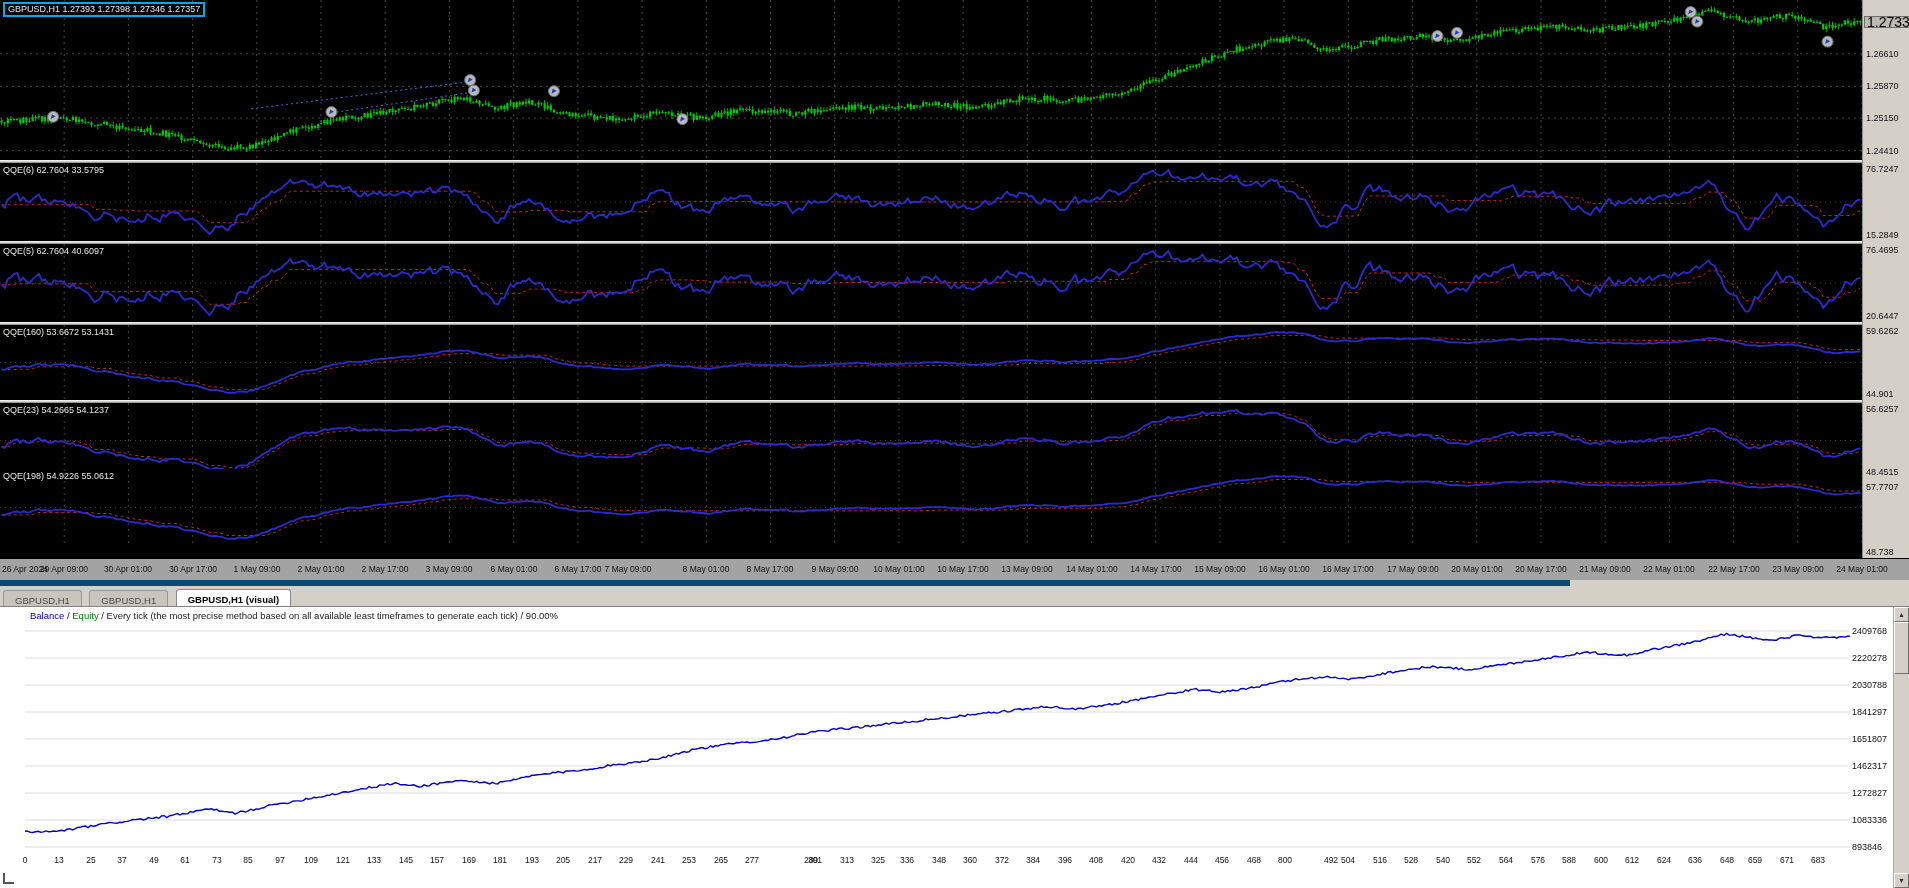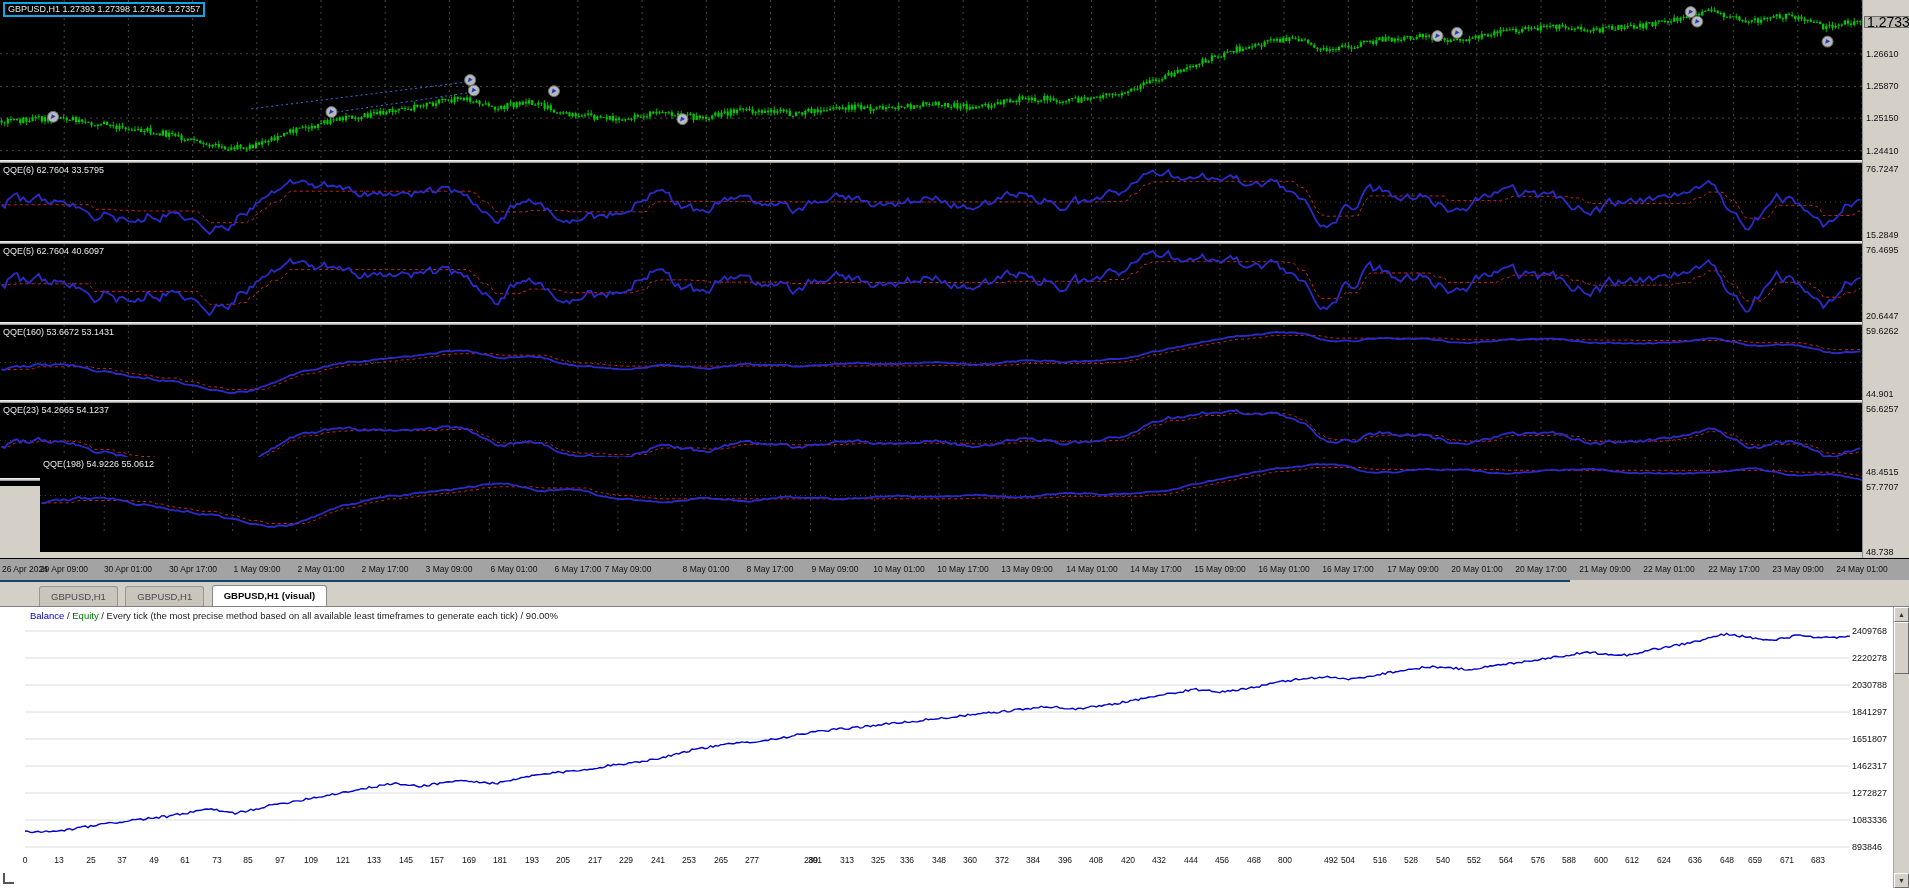--- a/index.html
+++ b/index.html
@@ -4,38 +4,38 @@
 <style>
   html,body{margin:0;padding:0;background:#d4d0c8;font-family:"Liberation Sans",sans-serif;}
   #app{position:relative;width:1909px;height:888px;overflow:hidden;background:#d4d0c8;}
 
   .pane{position:absolute;left:0;width:1862px;background:#000;overflow:hidden;}
   #pane-main{top:0;height:160px;}
   #pane-i0{top:163px;height:78px;}
   #pane-i1{top:244px;height:90px;padding-left:25px;}
   #pane-i2{top:325px;height:75px;}
   #pane-i3{top:403px;height:83px;}
-  #pane-i4{top:457px;height:95px;margin-left:40px;}
+  #pane-i4{top:469px;height:95px;}
   .pane svg{position:absolute;left:0;top:0;}
 
   .splitter{position:absolute;left:0;width:1909px;height:3px;background:#d4d0c8;border-top:1px solid #efefef;border-bottom:1px solid #9a9a9a;box-sizing:border-box;}
   #sp0{top:160px;} #sp1{top:241px;} #sp2{top:322px;} #sp3{top:400px;} #sp4{top:478px;}
 
   .pane-title{position:absolute;left:3px;top:2px;color:#e8e8e8;font-size:9px;white-space:nowrap;z-index:3;}
   #main-title{border:2px solid #0ea5e9;padding:0 3px;line-height:11px;background:rgba(0,0,0,.6);}
 
   #axis-col{position:absolute;left:1862px;top:0;width:47px;height:558px;background:#d4d0c8;border-left:1px solid #8a8a8a;box-sizing:border-box;}
   .ax-label{position:absolute;left:3px;font-size:9px;color:#111;white-space:nowrap;}
   #price-tag{position:absolute;left:1px;font-size:14px;color:#000;background:#bdbab2;border:1px solid #6e6e6e;padding:0 2px;line-height:10px;white-space:nowrap;}
 
   #time-axis{position:absolute;top:558px;left:0;width:1909px;height:22px;background:#a3a3a3;border-top:1px solid #000000;box-sizing:border-box;overflow:hidden;}
   .t-label{position:absolute;top:5px;font-size:8.5px;color:#111;white-space:nowrap;transform:translateX(-50%);}
   .t-label.first{transform:none;}
 
-  #tab-bar{position:absolute;top:580px;left:0;width:1570px;height:26px;background:#d4d0c8;border-top:2px solid #0c4a6e;box-sizing:border-box;padding-left:36px;}
+  #tab-bar{position:absolute;top:580px;left:0;width:1570px;height:26px;background:#d4d0c8;border-top:6px solid #0c4a6e;box-sizing:border-box;}
   .tab{display:inline-block;vertical-align:bottom;margin-top:4px;margin-left:3px;height:20px;line-height:19px;padding:0 11px;font-size:9.5px;color:#4a4a4a;background:#c9c5bd;border:1px solid #9a968e;border-bottom:none;border-radius:3px 3px 0 0;cursor:default;}
   .tab.active{background:#ffffff;color:#000;height:21px;margin-top:3px;font-weight:bold;border-color:#8a8a8a;}
 
   #tester-panel{position:absolute;top:606px;left:0;width:1909px;height:282px;background:#ffffff;border-top:1px solid #808080;box-sizing:border-box;overflow:hidden;}
   #legend{position:absolute;left:30px;top:3px;font-size:9.5px;color:#222;white-space:nowrap;z-index:2;}
   #svg-equity{position:absolute;left:0;top:0;}
   .eq-ylabel{position:absolute;left:1852px;width:40px;font-size:9px;color:#111;white-space:nowrap;}
   .eq-xlabel{position:absolute;top:248px;font-size:8.5px;color:#111;white-space:nowrap;transform:translateX(-50%);}
 
   #tester-scrollbar{position:absolute;right:0;top:0;width:16px;height:281px;background:#d4d0c8;border-left:1px solid #a8a8a8;box-sizing:border-box;}

